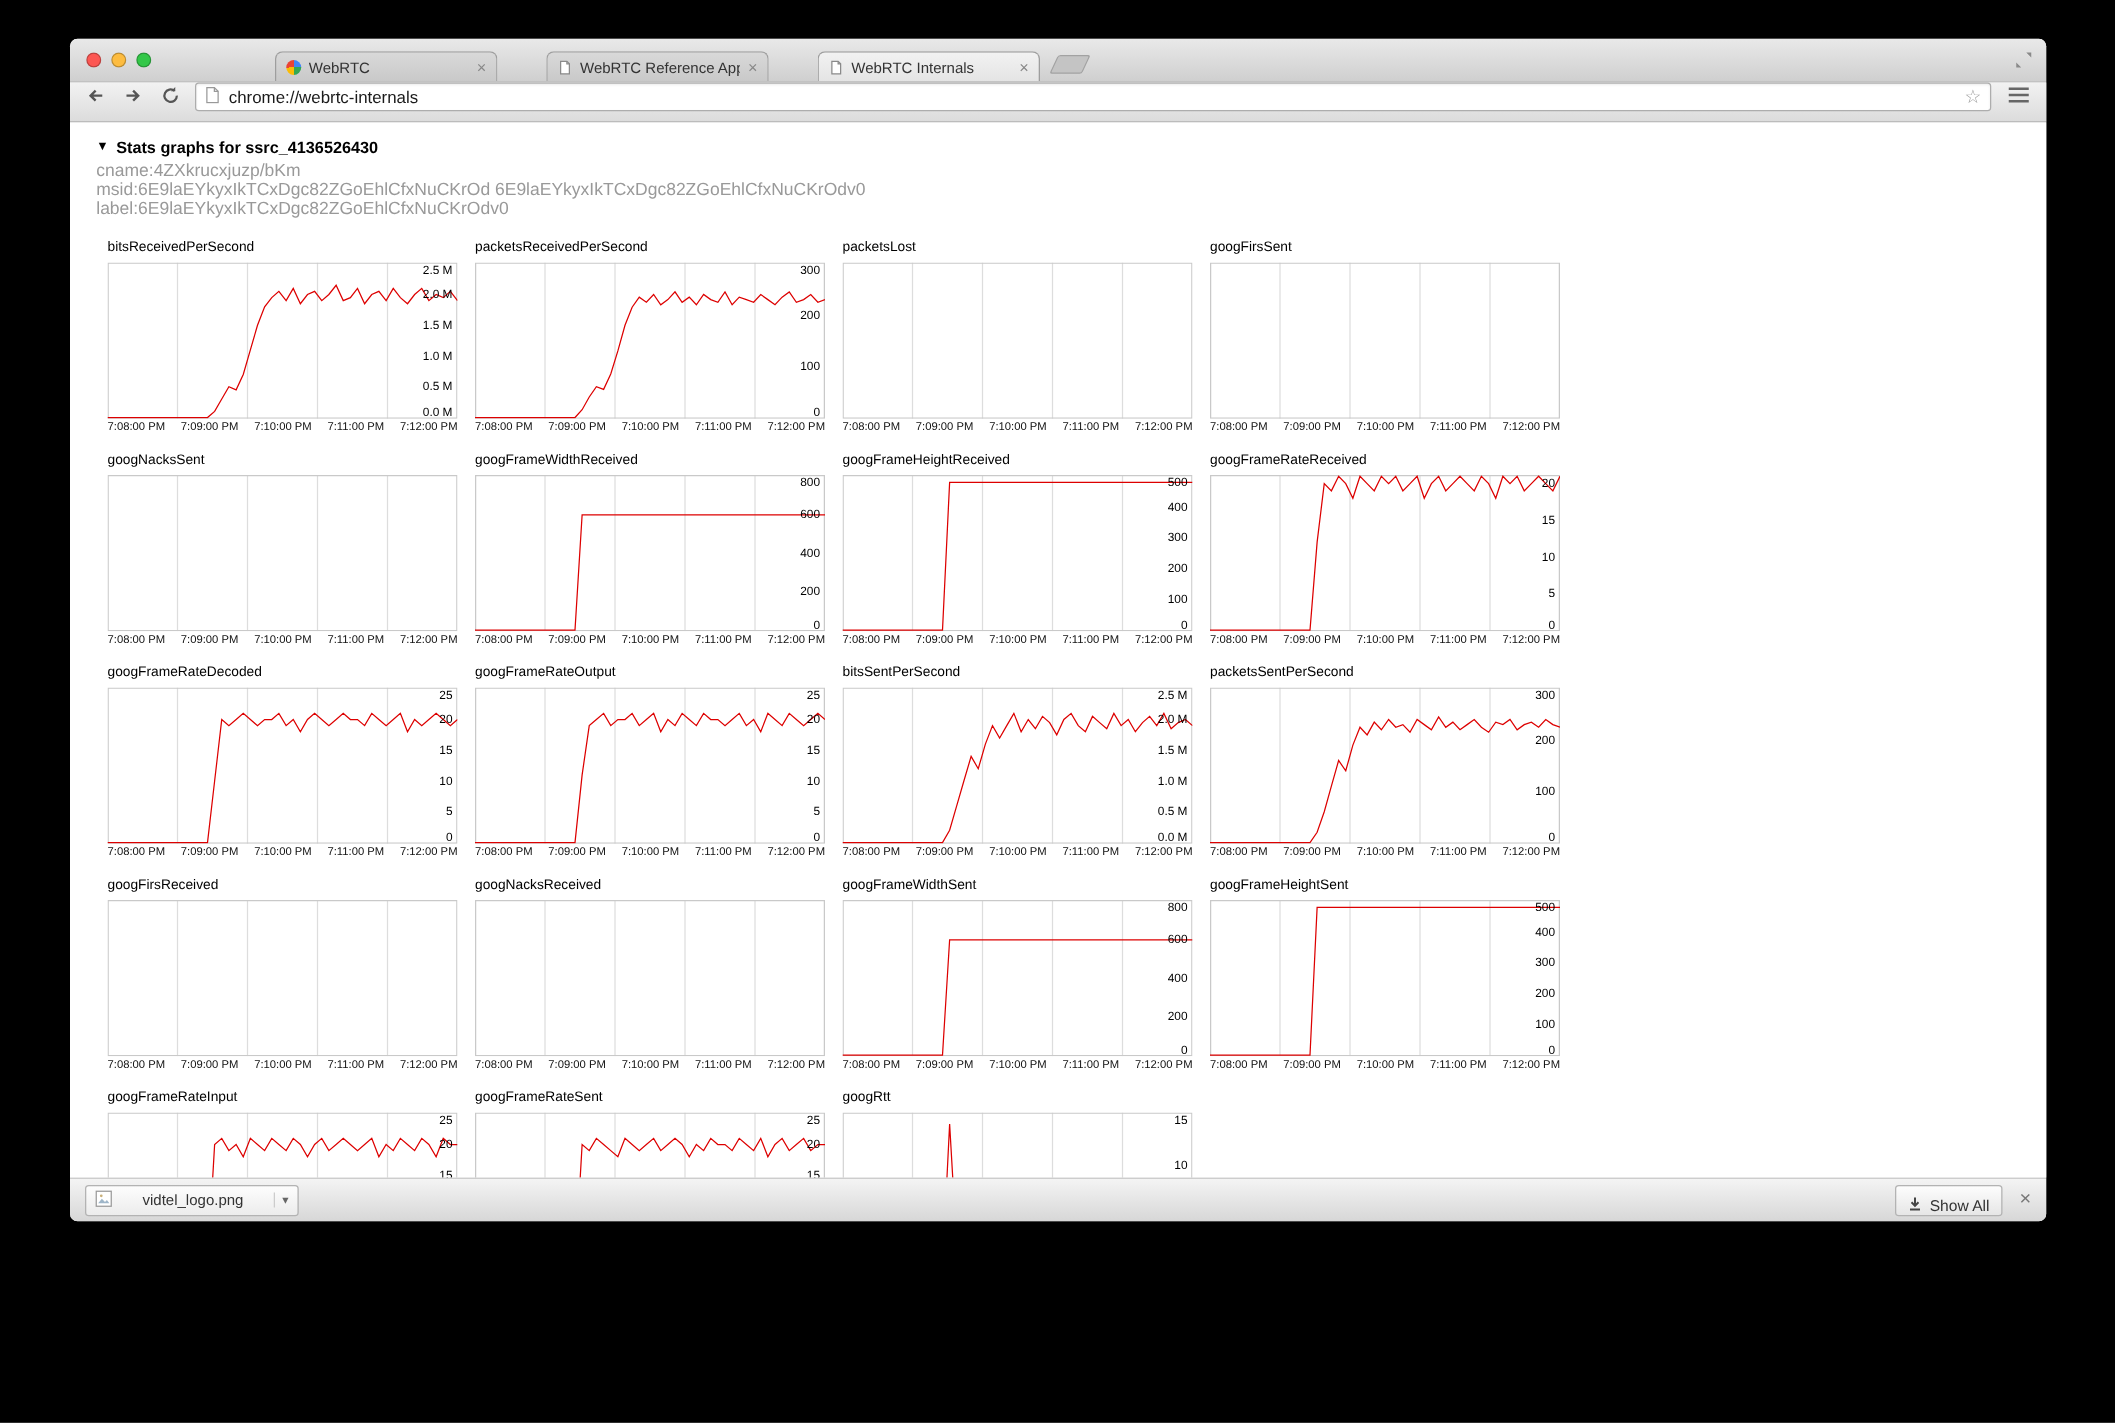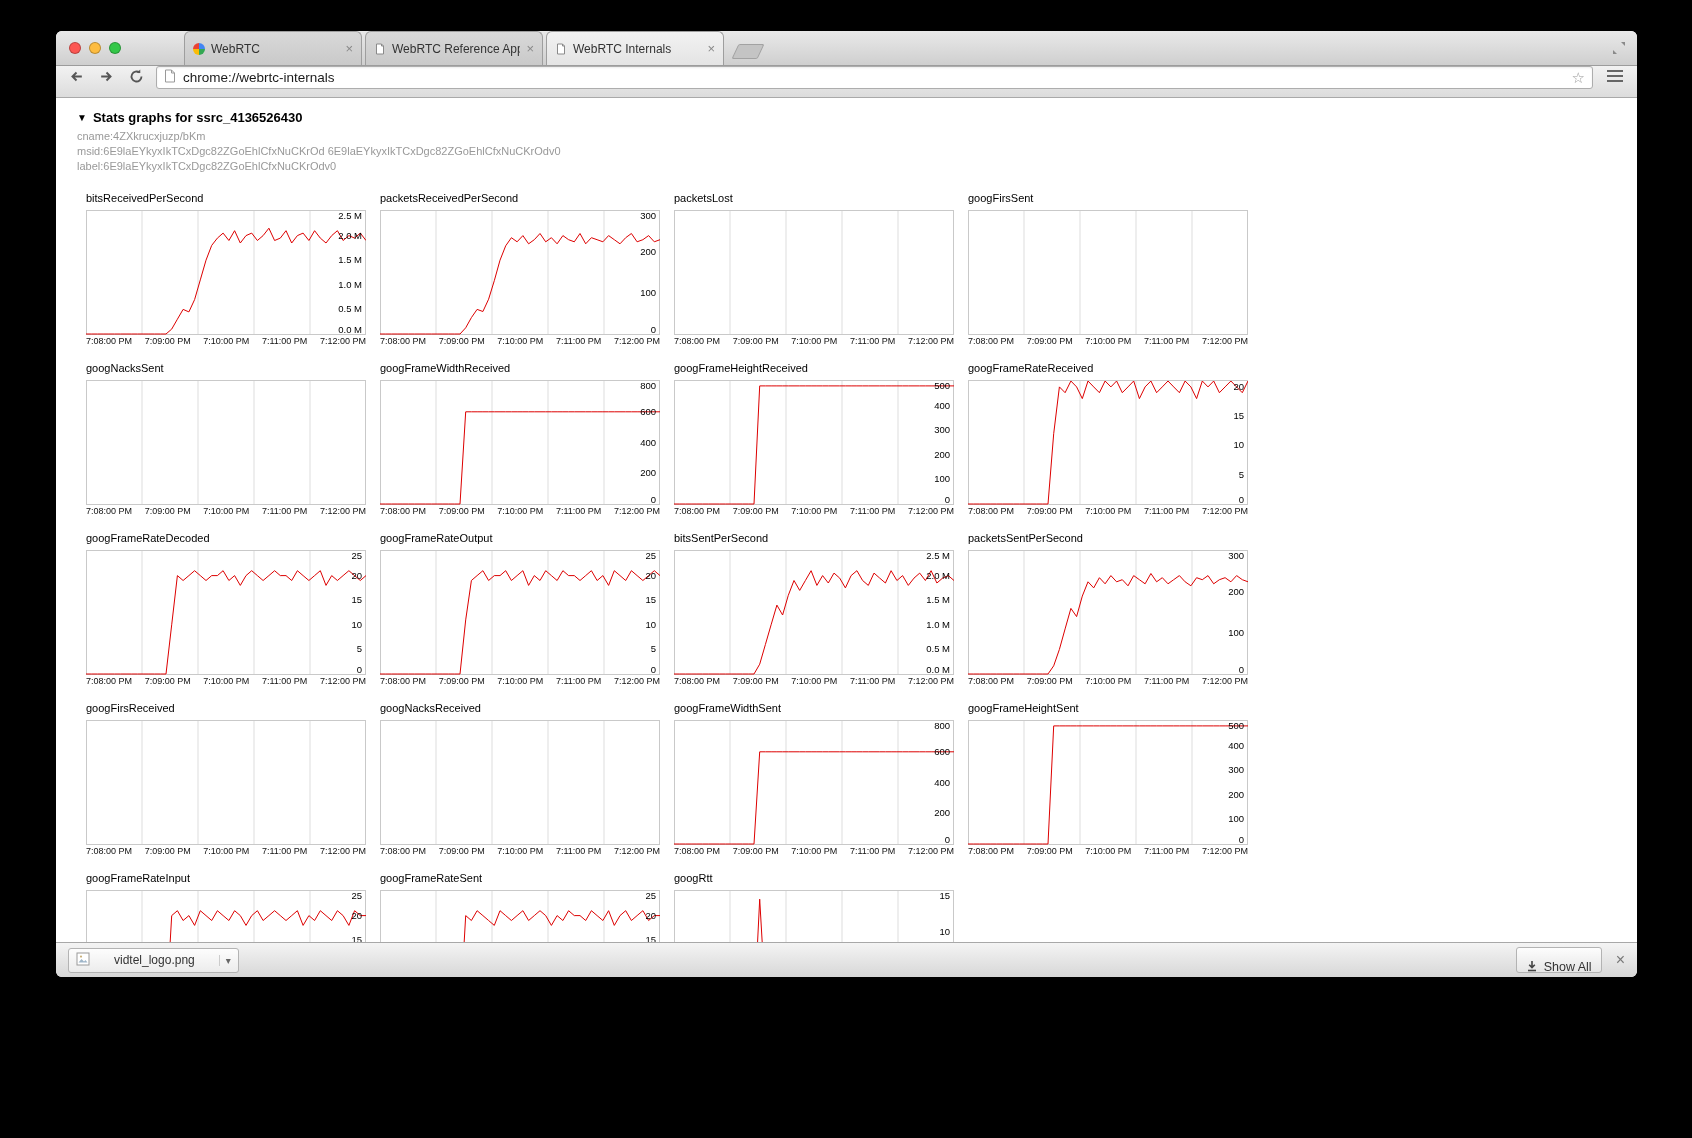--- a/index.html
+++ b/index.html
@@ -13,24 +13,24 @@
 
   
   .tabstrip { height:35px; flex:0 0 35px; background:linear-gradient(#e9e9e9,#cfcfcf);
               border-radius:6px 6px 0 0; position:relative; display:flex;
               align-items:flex-end; padding-left:128px; border-bottom:1px solid #9c9c9c; }
   .traffic { position:absolute; left:13px; top:11px; display:flex; gap:8px; }
   .light { width:12px; height:12px; border-radius:50%; border:1px solid rgba(0,0,0,.25); }
   .light.red   { background:#fc5753; }
   .light.yellow{ background:#fdbc40; }
   .light.green { background:#33c748; }
-  .tab { width:178px; height:34px; display:flex; align-items:center; gap:6px;
+  .tab { width:178px; height:24px; display:flex; align-items:center; gap:6px;
          padding:0 8px; border:1px solid #9e9e9e; border-bottom:none;
          border-radius:6px 6px 0 0; background:linear-gradient(#d9d9d9,#c9c9c9);
-         margin-right:3px; font-size:12px; color:#333; }
+         margin-right:3px; font-size:12px; color:#333;margin-left:36px; }
   .tab.active { background:linear-gradient(#f2f2f2,#e4e4e4);justify-content:space-between; }
   .tab-title { flex:1; white-space:nowrap; overflow:hidden; }
   .tab-close { color:#888; font-size:13px; line-height:13px; }
   .favicon { width:12px; height:12px; flex:0 0 12px; }
   .favicon.webrtc { border-radius:50%;
       background:conic-gradient(#4285f4 0 25%, #34a853 25% 50%, #fbbc05 50% 75%, #ea4335 75% 100%); }
   .newtab { width:26px; height:15px; background:#c4c4c4; border:1px solid #a2a2a2;
             transform:skewX(-25deg); margin:0 0 6px 8px; border-radius:2px; }
   .fullscreen { position:absolute; right:10px; top:9px; }
 
@@ -46,42 +46,42 @@
   .star { color:#9a9a9a; font-size:15px; line-height:15px; }
   .menu-btn { width:24px; height:20px; display:flex; flex-direction:column;
               justify-content:center; gap:3px; align-items:center; }
   .menu-btn i { display:block; width:16px; height:2px; background:#666; }
 
   
   .content { flex:1 1 auto; background:#fff; overflow:hidden; padding:12px 0 0 21px; }
   .stats-head { display:flex; align-items:center; gap:6px; font-size:13px;
                 font-weight:bold; color:#000; }
   .stats-head .tri { font-size:10px; }
-  .meta-line { color:#999; font-size:11px; line-height:15px; }
+  .meta-line { color:#999; font-size:14px; line-height:15px; }
   .meta-block { margin-top:4px; }
 
   #charts-grid { margin:14px 0 0 9px; display:grid; grid-template-columns:repeat(4,280px);
                  column-gap:14px; row-gap:12px; }
   .chart-title { font-size:11px; color:#000; height:22px; line-height:20px; }
   .chart svg { display:block; background:#fff; }
   svg text { font-family:"Liberation Sans",sans-serif; }
   .x-labels { display:flex; justify-content:space-between; width:280px; font-size:9px;
               color:#111; margin-top:1px; }
 
   
   .shelf { height:35px; flex:0 0 35px; background:linear-gradient(#f4f4f4,#d7d7d7);
            border-top:1px solid #a8a8a8; border-radius:0 0 6px 6px; display:flex;
            align-items:center; padding:0 12px; }
   .chip { height:25px; background:linear-gradient(#fdfdfd,#ececec); border:1px solid #b3b3b3;
           border-radius:3px; display:flex; align-items:center; padding:0 7px; gap:24px;
           font-size:12px; color:#333; }
   .chip .caret { border-left:1px solid #ccc; padding-left:6px; color:#666; font-size:10px; }
   .spacer { flex:1; }
   .show-all { height:25px; background:linear-gradient(#fdfdfd,#e6e6e6); border:1px solid #b3b3b3;
-              border-radius:3px; display:flex; align-items:flex-start; padding:12px 9px; gap:6px;
+              border-radius:3px; display:flex; align-items:flex-end; padding:0 9px; gap:6px;
               font-size:12.5px; color:#333; }
   .shelf-close { margin-left:14px; color:#777; font-size:16px; line-height:16px; }
 </style>
 </head>
 <body>
 
 <div class="screen">
   <div class="window">
 
     <div class="tabstrip">

